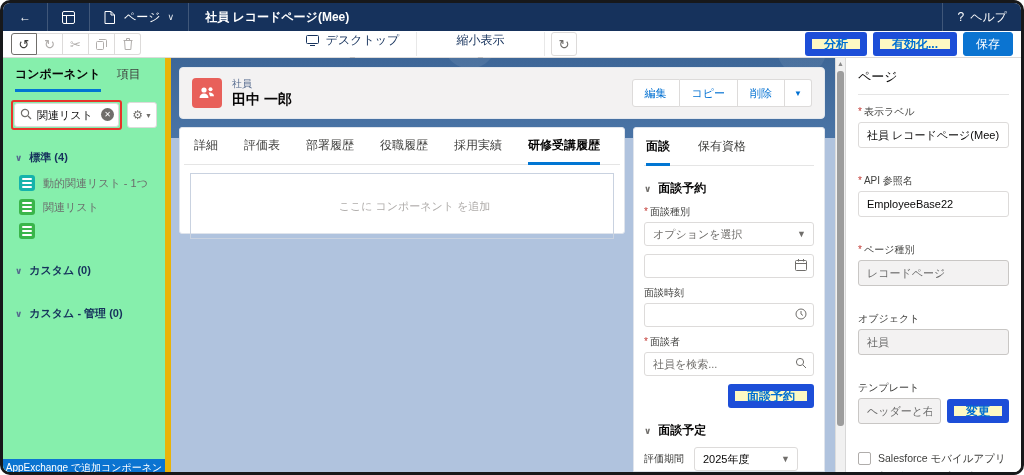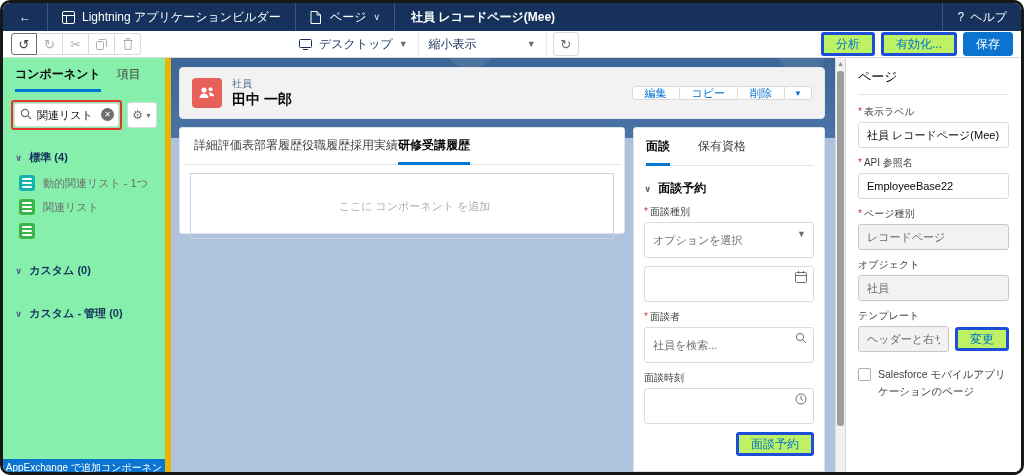--- a/index.html
+++ b/index.html
@@ -22,27 +22,27 @@
   .wicon { width:13px; height:13px; display:inline-block; }
 
   
   .toolbar { height: 27px; flex: 0 0 27px; background:#fff; border-bottom:1px solid #dddbda; display:flex; align-items:center; padding:0 8px; }
   .btn-group { display:flex; }
   .icon-btn { width:26px; height:22px; background:#fff; border:1px solid #dddbda; border-left-width:0; display:flex; align-items:center; justify-content:center; color:#b0adab; font-size:13px; cursor:pointer; }
   .btn-group .icon-btn:first-child { border-left-width:1px; border-radius:3px 0 0 3px; border-color:#706e6b; }
   .btn-group .icon-btn:last-child { border-radius:0 3px 3px 0; }
   .icon-btn.dark { color:#3e3e3c; }
   .tb-selects { display:flex; align-items:center; margin-left:148px; }
-  .tb-select { display:flex; align-items:center; gap:6px; height:24px; padding:0 10px; font-size:12px; color:#16325c; border-right:1px solid #e8e8e8; cursor:pointer; min-width:128px; justify-content:space-between; }
+  .tb-select { display:flex; align-items:center; gap:6px; height:24px; padding:0 10px; font-size:12px; color:#16325c; border-right:1px solid #e8e8e8; cursor:pointer; min-width:128px; justify-content:space-between;flex-direction:column; }
   .tb-select .lab { display:flex; align-items:center; gap:7px; }
   .tb-select .caret { font-size:9px; color:#706e6b; }
   .refresh-btn { width:26px; height:24px; border:1px solid #dddbda; border-radius:3px; margin-left:6px; display:flex; align-items:center; justify-content:center; color:#706e6b; font-size:13px; background:#fff; cursor:pointer; }
   .tb-right { margin-left:auto; display:flex; gap:6px; align-items:center; }
   .btn { height:24px; padding:0 12px; border-radius:3px; font-size:12px; display:flex; align-items:center; cursor:pointer; }
-  .btn-neutral { background:#bef264; border:3px solid #1d4ed8; color:#0070d2; }
+  .btn-neutral { background:#fef9c3; border:7px solid #1d4ed8; color:#0070d2;font-weight:bold; }
   .btn-brand { background:#0b74d1; border:1px solid #0b74d1; color:#fff; }
 
   
   .main { flex:1; display:flex; min-height:0; }
 
   
   .sidebar { width:168px; flex:0 0 168px; background:#86efac; border-right:6px solid #eab308; display:flex; flex-direction:column; position:relative; }
   .sb-tabs { display:flex; gap:16px; padding:8px 12px 0 12px; font-size:12px; color:#3e3e3c; }
   .sb-tab { padding-bottom:6px; cursor:pointer; }
   .sb-tab.active { color:#080707; font-weight:bold; border-bottom:3px solid #0176d3; }
@@ -70,57 +70,57 @@
       radial-gradient(circle at 45% -20%, rgba(255,255,255,.08) 0 26px, transparent 27px),
       radial-gradient(circle at 75% 140%, rgba(255,255,255,.09) 0 20px, transparent 21px),
       radial-gradient(circle at 95% -10%, rgba(255,255,255,.07) 0 24px, transparent 25px),
       linear-gradient(180deg, #3d6697, #4a74a6);
   }
   .record-card { position:absolute; left:8px; right:20px; top:9px; height:52px; background:#f3f2f2; border-radius:4px; border:1px solid #e3e8ee; display:flex; align-items:center; padding:0 12px; }
   .avatar { width:30px; height:30px; border-radius:4px; background:#e8605a; display:flex; align-items:center; justify-content:center; margin-right:10px; }
   .rec-obj { font-size:10px; color:#54698d; }
   .rec-name { font-size:14px; font-weight:bold; color:#080707; }
   .rec-actions { margin-left:auto; display:flex; }
-  .act-btn { height:14px; padding:0 12px; background:#fff; border:1px solid #dddbda; border-left-width:0; color:#0070d2; font-size:11px; display:flex; align-items:center; cursor:pointer; }
+  .act-btn { height:28px; padding:0 12px; background:#fff; border:1px solid #dddbda; border-left-width:0; color:#0070d2; font-size:11px; display:flex; align-items:center; cursor:pointer; }
   .act-btn:first-child { border-left-width:1px; border-radius:3px 0 0 3px; }
   .act-btn:last-child { border-radius:0 3px 3px 0; padding:0 9px; }
   .act-btn .caret { font-size:8px; }
 
   .col-left { position:absolute; left:8px; top:69px; width:446px; height:107px; background:#fff; border-radius:3px; border:1px solid #dfe4ec; padding:0 4px; }
-  .tabs-row { display:flex; padding:9px 10px 0 10px; font-size:12px; color:#3e3e3c; border-bottom:1px solid #e5e5e5; }
+  .tabs-row { display:flex; gap:26px; padding:9px 10px 0 10px; font-size:12px; color:#3e3e3c; border-bottom:1px solid #e5e5e5; }
   .tab { padding-bottom:8px; cursor:pointer; white-space:nowrap; }
   .tab.active { font-weight:bold; color:#080707; border-bottom:3px solid #0176d3; margin-bottom:-1px; }
   .drop-area { margin:8px 6px; height:66px; border:1px solid #c9d2e0; display:flex; align-items:center; justify-content:center; font-size:11px; color:#b0adab;padding-left:25px; }
 
   .col-right { position:absolute; left:462px; right:20px; top:69px; bottom:0; background:#fff; border-radius:3px 3px 0 0; border:1px solid #dfe4ec; padding:0 10px; overflow:hidden; }
   .side-tabs { display:flex; gap:28px; padding:10px 2px 0 2px; font-size:12px; color:#3e3e3c; border-bottom:1px solid #e5e5e5; }
   .section-hdr { display:flex; align-items:center; gap:7px; font-size:12px; font-weight:bold; color:#080707; margin:14px 0 8px 0; cursor:pointer; }
   .section-hdr .chev { font-size:9px; color:#706e6b; }
   .field { margin-bottom:8px; }
   .field-label { font-size:10px; color:#3e3e3c; margin-bottom:3px; }
   .req { color:#c23934; margin-right:2px; }
   .input-wrap { position:relative; }
-  .input-wrap input { width:100%; height:36px; border:1px solid #dddbda; border-radius:3px; font-size:11px; padding:0 24px 0 8px; color:#080707; background:#fff; font-family:inherit; }
+  .input-wrap input { width:100%; height:24px; border:1px solid #dddbda; border-radius:3px; font-size:11px; padding:0 24px 0 8px; color:#080707; background:#fff; font-family:inherit; }
   .input-wrap input::placeholder { color:#706e6b; opacity:1; }
   .in-icon { position:absolute; right:7px; top:5px; color:#706e6b; }
   .in-caret { position:absolute; right:8px; top:7px; font-size:9px; color:#706e6b; }
   .book-row { display:flex; justify-content:flex-end; margin:6px 0 2px 0; }
   .period-row { display:flex; align-items:center; gap:10px; margin-bottom:10px; }
   .period-row .field-label { margin:0; }
   .mini-select { position:relative; width:104px; }
   .mini-select .val { height:24px; border:1px solid #dddbda; border-radius:3px; font-size:11px; display:flex; align-items:center; padding:0 8px; color:#080707; cursor:pointer; }
 
   .canvas-scroll { position:absolute; right:0; top:0; bottom:0; width:10px; background:#f1f1f1; border-left:1px solid #dcdcdc; }
   .canvas-scroll .arr { font-size:7px; color:#8a8a8a; text-align:center; display:block; padding-top:2px; }
   .canvas-thumb { position:absolute; left:1px; right:1px; top:13px; height:355px; background:#9d9d9d; border-radius:3px; }
 
   
   .props { width:176px; flex:0 0 176px; background:#fff; border-left:1px solid #d8d8d8; padding:0 12px; overflow:hidden; }
   .props-title { font-size:13px; color:#080707; padding:10px 0 8px 0; border-bottom:1px solid #e5e5e5; margin-bottom:10px; }
-  .p-field { margin-bottom:8px; }
+  .p-field { margin-bottom:26px; }
   .p-label { font-size:10px; color:#3e3e3c; margin-bottom:3px; }
   .p-input { width:100%; height:26px; border:1px solid #dddbda; border-radius:3px; font-size:11px; padding:0 8px; color:#080707; background:#fff; font-family:inherit; }
   .p-input:disabled { background:#f3f2f2; border-color:#c9c7c5; color:#696969; }
   .tmpl-row { display:flex; gap:6px; align-items:center; }
   .tmpl-row .p-input { flex:1; min-width:0; }
   .p-textarea { width:100%; height:56px; border:1px solid #dddbda; border-radius:3px; resize:none; font-family:inherit; font-size:11px; padding:4px 6px; }
   .chk-row { display:flex; gap:7px; font-size:10.5px; color:#3e3e3c; line-height:1.6; margin-top:14px; }
   .chk { width:13px; height:13px; border:1px solid #b0adab; border-radius:2px; background:#fff; flex:0 0 13px; margin-top:2px; cursor:pointer; }
 
   svg { display:block; }
@@ -135,21 +135,20 @@
       <span>←</span>
     </div>
     <div class="gnav-btn">
       <span class="wicon">
         <svg width="13" height="13" viewBox="0 0 13 13">
             <rect x="0.5" y="0.5" width="12" height="12" rx="1.5" fill="none" stroke="#fff"></rect>
             <line x1="0.5" y1="4.5" x2="12.5" y2="4.5" stroke="#fff"></line>
             <line x1="4.5" y1="4.5" x2="4.5" y2="12.5" stroke="#fff"></line>
           </svg>
       </span>
-      <span>Lightning アプリケーションビルダー</span>
     </div>
     <div class="gnav-btn">
       <span class="wicon">
         <svg width="11" height="13" viewBox="0 0 11 13">
             <path d="M1 .5h6L10.5 4v8.5H1z" fill="none" stroke="#fff"></path>
             <path d="M7 .5V4h3.5" fill="none" stroke="#fff"></path>
           </svg>
       </span>
       <span>ページ</span>
       <span class="caret">∨</span>
@@ -349,45 +348,45 @@
                   <rect x="0.5" y="1.5" width="11" height="10" rx="1" fill="none" stroke="#706e6b"></rect>
                   <line x1="0.5" y1="4.5" x2="11.5" y2="4.5" stroke="#706e6b"></line>
                   <line x1="3.5" y1="0" x2="3.5" y2="2.5" stroke="#706e6b"></line>
                   <line x1="8.5" y1="0" x2="8.5" y2="2.5" stroke="#706e6b"></line>
                 </svg>
             </span>
           </div>
         </div>
 
         <div class="field">
+          <div class="field-label">面談時刻</div>
+          <div class="input-wrap">
+            <input style="">
+            <span class="in-icon">
+              <svg width="12" height="12" viewBox="0 0 12 12">
+                  <circle cx="6" cy="6" r="5" fill="none" stroke="#706e6b"></circle>
+                  <path d="M6 3v3l2 1.5" fill="none" stroke="#706e6b"></path>
+                </svg>
+            </span>
+          </div>
+        </div>
+
+        <div class="field">
           <div class="field-label"><span class="req">*</span><span>面談者</span></div>
           <div class="input-wrap">
             <input placeholder="社員を検索..." style="">
             <span class="in-icon">
               <svg width="12" height="12" viewBox="0 0 12 12">
                   <circle cx="5" cy="5" r="3.6" fill="none" stroke="#706e6b"></circle>
                   <line x1="8" y1="8" x2="11" y2="11" stroke="#706e6b"></line>
                 </svg>
             </span>
           </div>
         </div>
 
-        <div class="field">
-          <div class="field-label">面談時刻</div>
-          <div class="input-wrap">
-            <input style="">
-            <span class="in-icon">
-              <svg width="12" height="12" viewBox="0 0 12 12">
-                  <circle cx="6" cy="6" r="5" fill="none" stroke="#706e6b"></circle>
-                  <path d="M6 3v3l2 1.5" fill="none" stroke="#706e6b"></path>
-                </svg>
-            </span>
-          </div>
-        </div>
-
         <div class="book-row">
           <div class="btn btn-neutral">面談予約</div>
         </div>
 
         <div class="section-hdr">
           <span class="chev">∨</span>
           <span>面談予定</span>
         </div>
 
         <div class="period-row">

